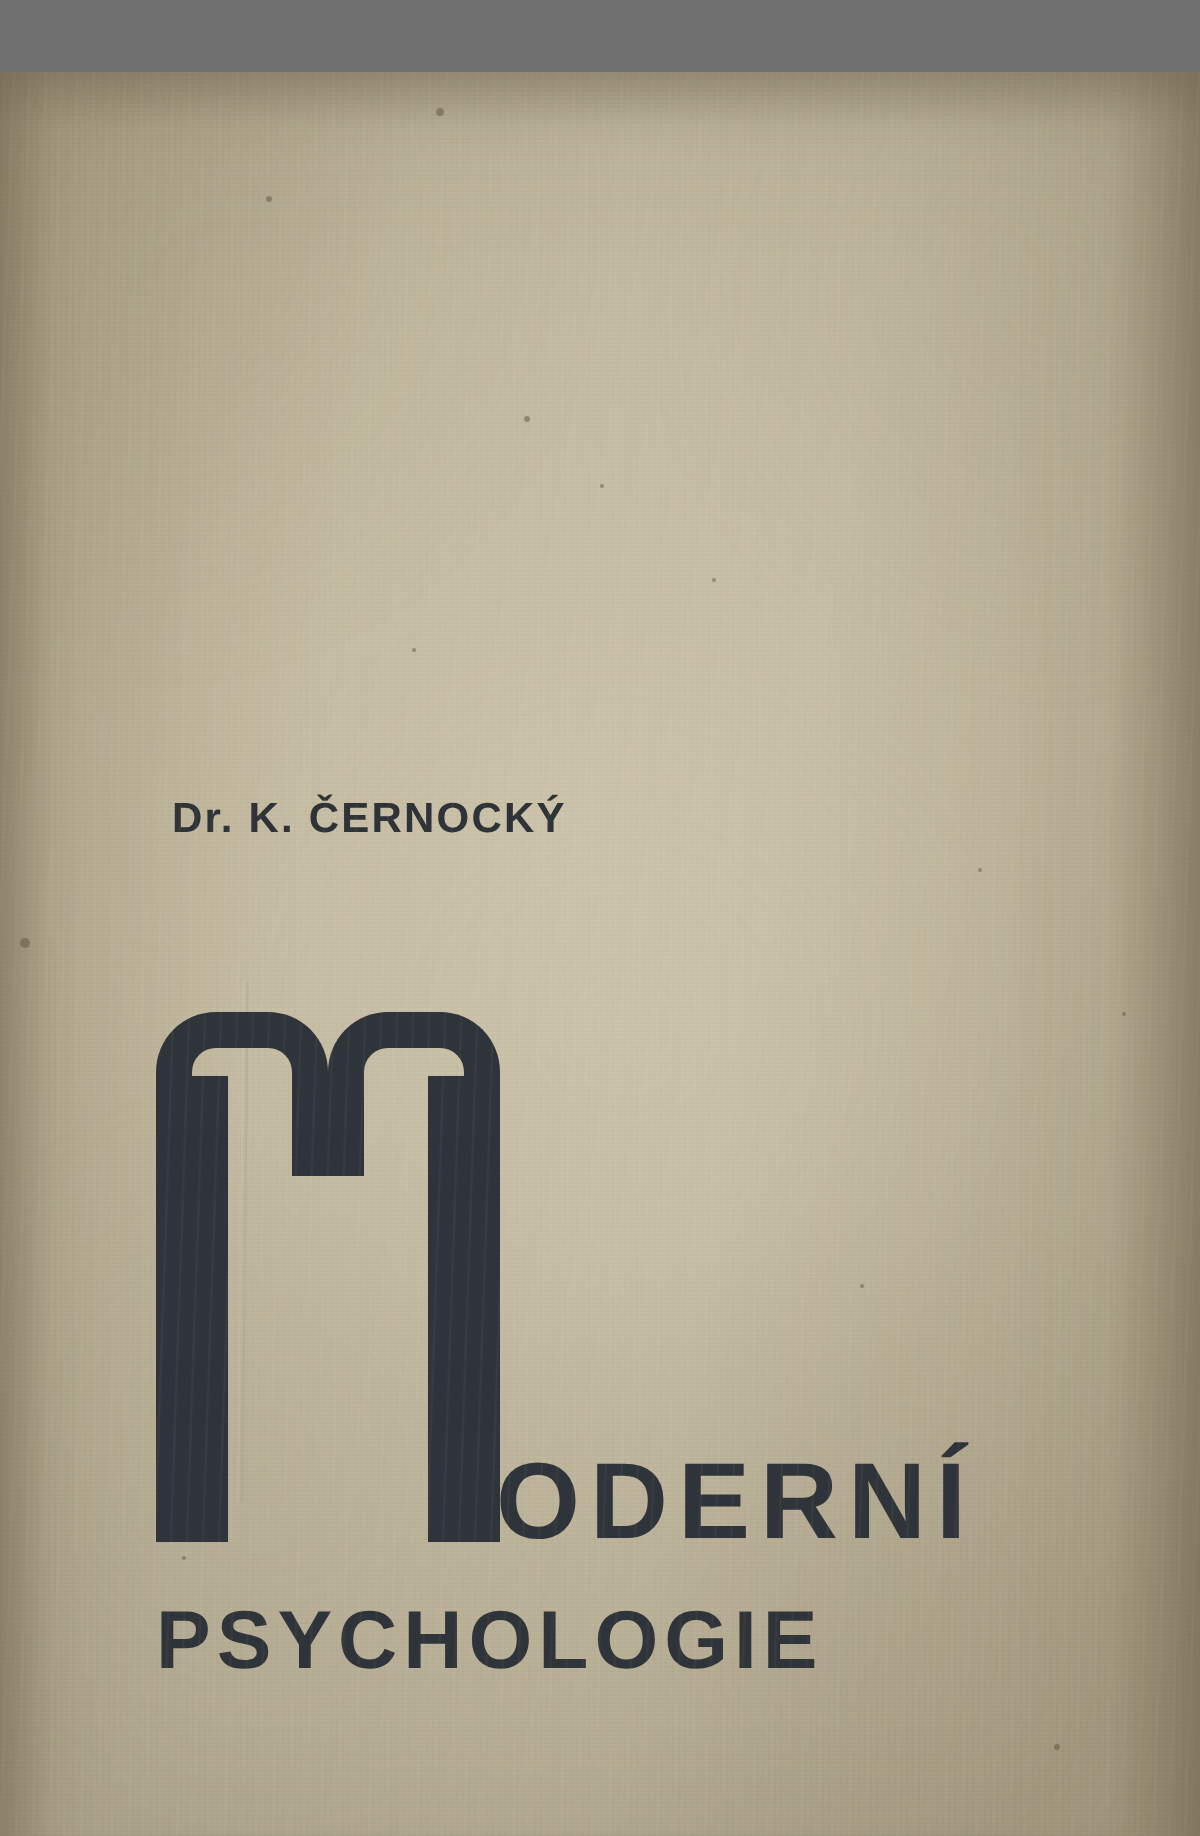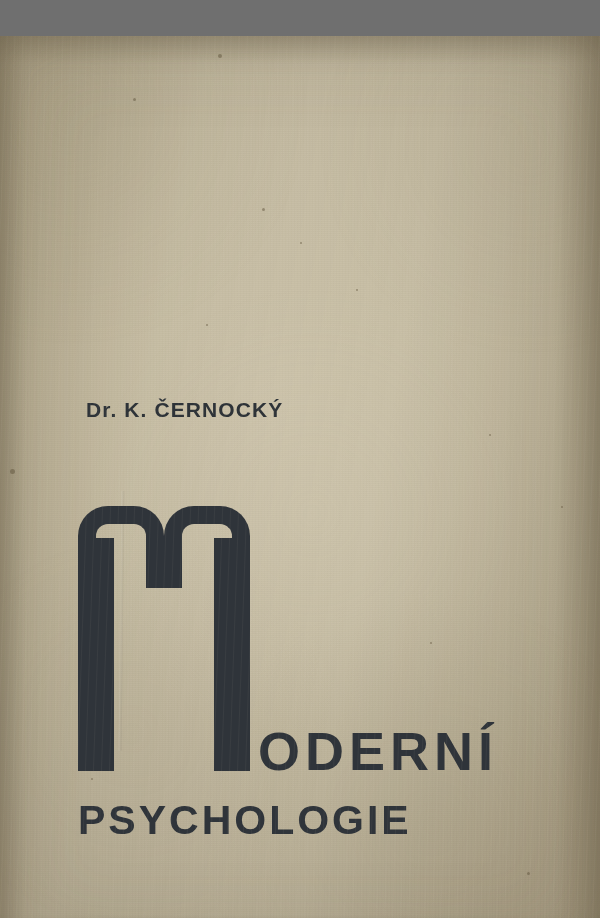--- a/index.html
+++ b/index.html
@@ -150,21 +150,21 @@
   
   .big-m .mid {
     position: absolute;
     left: 68px; top: 52px;
     width: 36px; height: 30px;
     background: #2f343a;
   }
 
   .title-line1 {
     position: absolute;
-    left: 258px;
+    left: 248px;
     top: 688px;
     font-size: 54px;
     font-weight: bold;
     letter-spacing: 5px;
     color: #2f343a;
     font-family: "Liberation Sans", sans-serif;
     line-height: 1;
   }
   .title-line2 {
     position: absolute;

